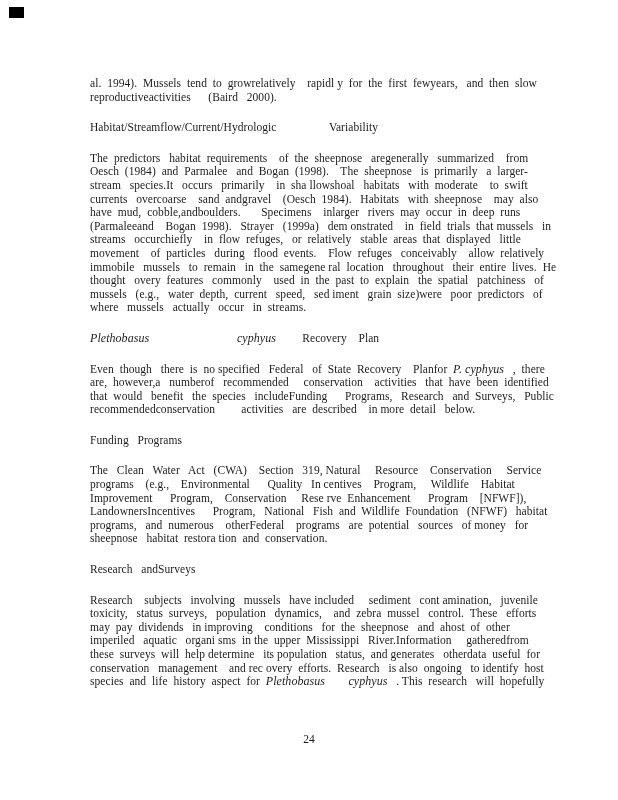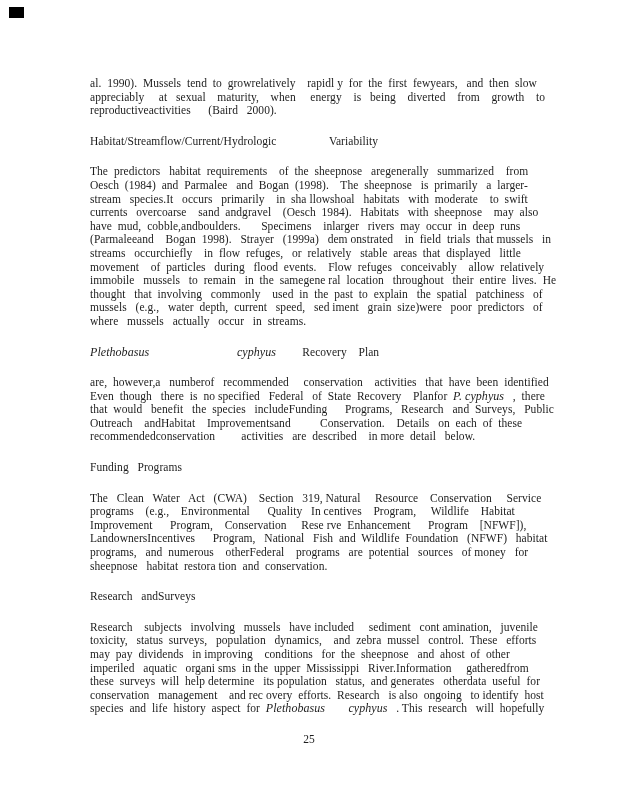--- a/index.html
+++ b/index.html
@@ -50,49 +50,47 @@
     color: #1c1c1c;
   }
 </style>
 </head>
 <body>
 
 <div class="page">
   <div class="scan-artifact"></div>
   <div class="content" id="content">
       <div class="block paragraph">
-        <div class="line"><span>al.  1990).  Mussels  tend  to  growrelatively    rapidl y  for  the  first  fewyears,   and  then  slow</span></div>
-        <div class="line"><span>appreciably     at   sexual    maturity,    when     energy    is   being    diverted    from    growth    to</span></div>
+        <div class="line"><span>al.  1994).  Mussels  tend  to  growrelatively    rapidl y  for  the  first  fewyears,   and  then  slow</span></div>
         <div class="line"><span>reproductiveactivities      (Baird   2000).</span></div>
       </div>
       <div class="block heading">
         <div class="line"><span>Habitat/Streamflow/Current/Hydrologic                  Variability</span></div>
       </div>
       <div class="block paragraph">
         <div class="line"><span>The  predictors   habitat  requirements    of  the  sheepnose   aregenerally   summarized    from</span></div>
         <div class="line"><span>Oesch  (1984)  and  Parmalee   and  Bogan  (1998).    The  sheepnose   is  primarily   a  larger-</span></div>
         <div class="line"><span>stream   species.It   occurs   primarily    in  sha llowshoal   habitats   with  moderate    to  swift</span></div>
         <div class="line"><span>currents   overcoarse    sand  andgravel    (Oesch  1984).   Habitats   with  sheepnose    may  also</span></div>
         <div class="line"><span>have  mud,  cobble,andboulders.       Specimens    inlarger   rivers  may  occur  in  deep  runs</span></div>
         <div class="line"><span>(Parmaleeand    Bogan  1998).   Strayer   (1999a)   dem onstrated    in  field  trials  that mussels   in</span></div>
         <div class="line"><span>streams   occurchiefly    in  flow  refuges,   or  relatively   stable  areas  that  displayed   little</span></div>
         <div class="line"><span>movement    of  particles   during   flood  events.    Flow  refuges   conceivably    allow  relatively</span></div>
         <div class="line"><span>immobile   mussels   to  remain   in  the  samegene ral  location   throughout   their  entire  lives.  He</span></div>
-        <div class="line"><span>thought   that  involving   commonly    used  in  the  past  to  explain   the  spatial   patchiness   of</span></div>
+        <div class="line"><span>thought   overy  features   commonly    used  in  the  past  to  explain   the  spatial   patchiness   of</span></div>
         <div class="line"><span>mussels   (e.g.,   water  depth,  current   speed,   sed iment   grain  size)were   poor  predictors   of</span></div>
         <div class="line"><span>where   mussels   actually   occur   in  streams.</span></div>
       </div>
       <div class="block heading">
         <div class="line"><em>Plethobasus</em><span>                              </span><em>cyphyus</em><span>         Recovery    Plan</span></div>
       </div>
       <div class="block paragraph">
+        <div class="line"><span>Even  though   there  is  no specified   Federal   of  State  Recovery    Planfor  </span><em>P. cyphyus</em><span>   ,  there</span></div>
         <div class="line"><span>are,  however,a   numberof   recommended     conservation    activities   that  have  been  identified</span></div>
-        <div class="line"><span>Even  though   there  is  no specified   Federal   of  State  Recovery    Planfor  </span><em>P. cyphyus</em><span>   ,  there</span></div>
         <div class="line"><span>that  would   benefit   the  species   includeFunding      Programs,   Research   and  Surveys,   Public</span></div>
-        <div class="line"><span>Outreach    andHabitat    Improvementsand          Conservation.    Details   on  each  of  these</span></div>
         <div class="line"><span>recommendedconservation         activities   are  described    in more  detail   below.</span></div>
       </div>
       <div class="block heading">
         <div class="line"><span>Funding   Programs</span></div>
       </div>
       <div class="block paragraph">
         <div class="line"><span>The   Clean   Water   Act   (CWA)    Section   319, Natural     Resource    Conservation     Service</span></div>
         <div class="line"><span>programs    (e.g.,    Environmental      Quality   In centives    Program,     Wildlife    Habitat</span></div>
         <div class="line"><span>Improvement      Program,    Conservation     Rese rve  Enhancement      Program    [NFWF]),</span></div>
         <div class="line"><span>LandownersIncentives      Program,   National   Fish  and  Wildlife  Foundation   (NFWF)   habitat</span></div>
@@ -105,14 +103,14 @@
       <div class="block paragraph">
         <div class="line"><span>Research    subjects   involving   mussels   have included     sediment   cont amination,   juvenile</span></div>
         <div class="line"><span>toxicity,   status  surveys,   population   dynamics,    and  zebra  mussel   control.  These   efforts</span></div>
         <div class="line"><span>may  pay  dividends   in improving    conditions   for  the  sheepnose   and  ahost  of  other</span></div>
         <div class="line"><span>imperiled   aquatic   organi sms  in the  upper  Mississippi   River.Information     gatheredfrom</span></div>
         <div class="line"><span>these  surveys  will  help determine   its population   status,  and generates   otherdata  useful  for</span></div>
         <div class="line"><span>conservation   management    and rec overy  efforts.  Research   is also  ongoing   to identify  host</span></div>
         <div class="line"><span>species  and  life  history  aspect  for  </span><em>Plethobasus</em><span>        </span><em>cyphyus</em><span>   . This  research   will  hopefully</span></div>
       </div>
     </div>
-  <div class="footer">25</div>
+  <div class="footer">24</div>
 </div>
 
 </body></html>

